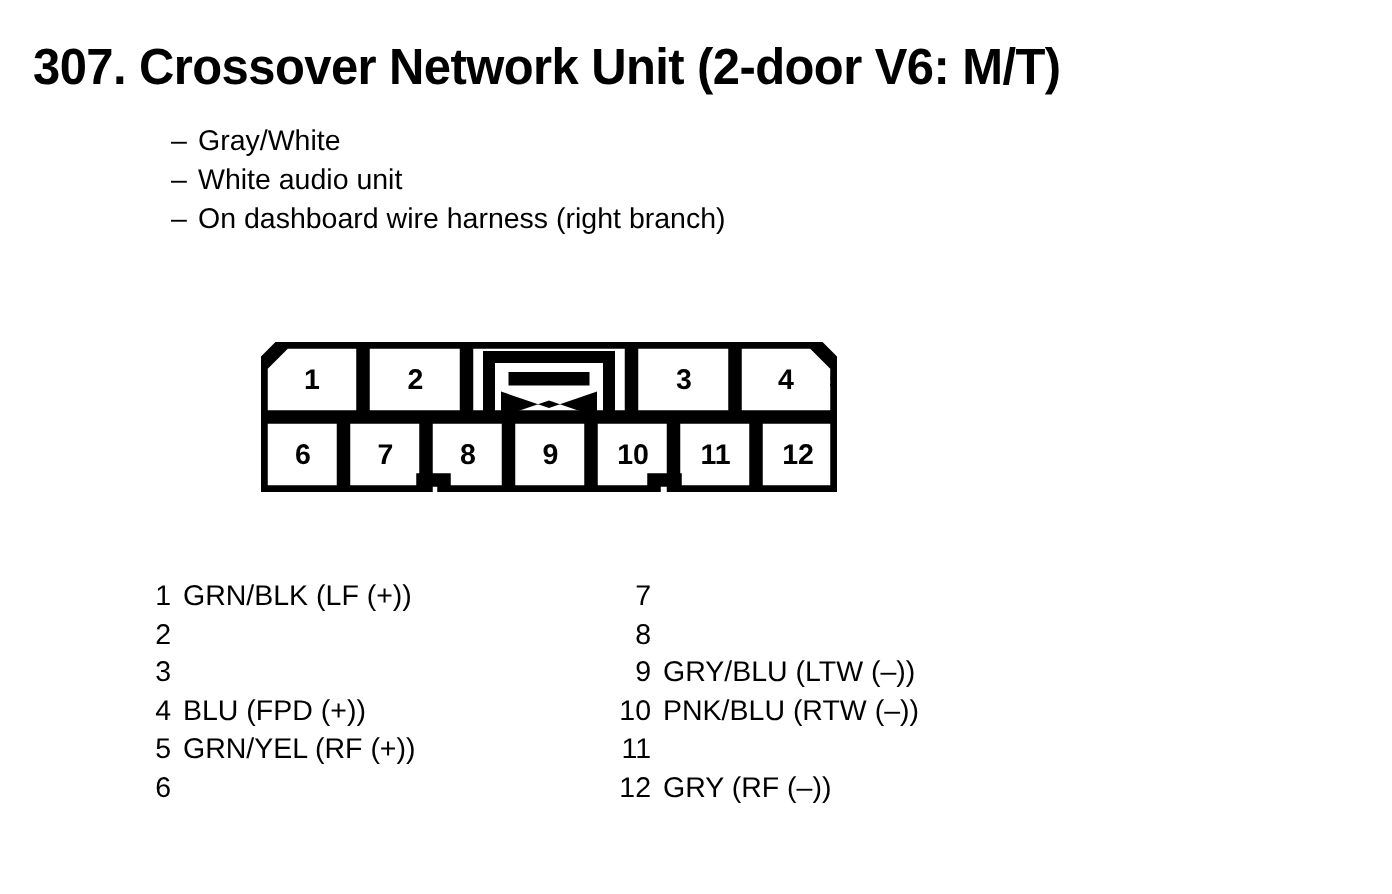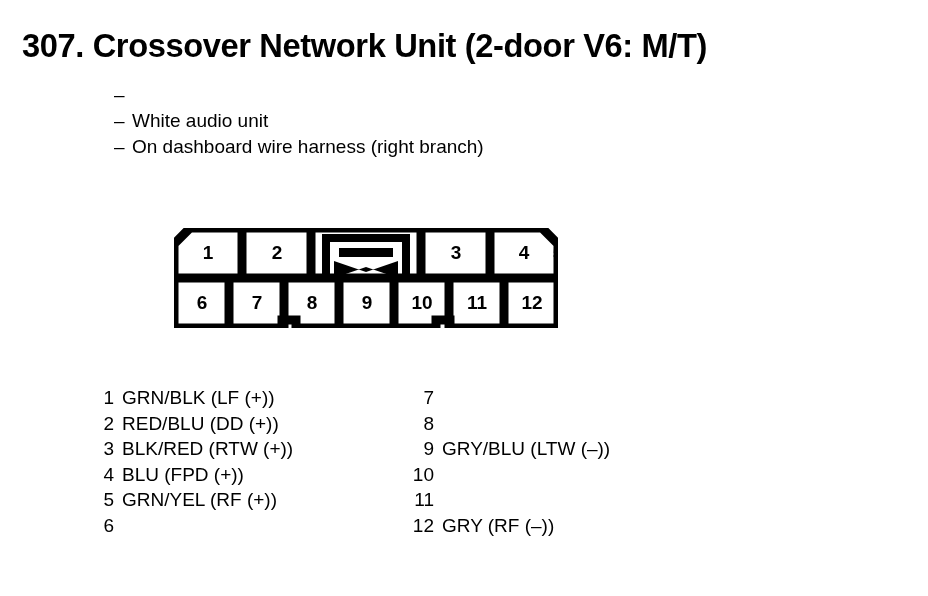--- a/index.html
+++ b/index.html
@@ -95,20 +95,21 @@
   }
 </style>
 </head>
 <body>
 
 <div id="page-title">307. Crossover Network Unit (2-door V6: M/T)</div>
 
 <div id="description-list">
   <div class="desc-row">
     <span class="dash">–</span>
+    <span>Gray/White</span>
   </div>
   <div class="desc-row">
     <span class="dash">–</span>
     <span>White audio unit</span>
   </div>
   <div class="desc-row">
     <span class="dash">–</span>
     <span>On dashboard wire harness (right branch)</span>
   </div>
 </div>
@@ -173,25 +174,23 @@
 
 <div id="pin-legend">
 
   <div class="legend-col" id="legend-col-left">
     <div class="legend-row">
       <span class="legend-num">1</span>
       <span>GRN/BLK (LF (+))</span>
     </div>
     <div class="legend-row">
       <span class="legend-num">2</span>
-      <span>RED/BLU (DD (+))</span>
     </div>
     <div class="legend-row">
       <span class="legend-num">3</span>
-      <span>BLK/RED (RTW (+))</span>
     </div>
     <div class="legend-row">
       <span class="legend-num">4</span>
       <span>BLU (FPD (+))</span>
     </div>
     <div class="legend-row">
       <span class="legend-num">5</span>
       <span>GRN/YEL (RF (+))</span>
     </div>
     <div class="legend-row">
@@ -205,20 +204,21 @@
     </div>
     <div class="legend-row">
       <span class="legend-num">8</span>
     </div>
     <div class="legend-row">
       <span class="legend-num">9</span>
       <span>GRY/BLU (LTW (–))</span>
     </div>
     <div class="legend-row">
       <span class="legend-num">10</span>
+      <span>PNK/BLU (RTW (–))</span>
     </div>
     <div class="legend-row">
       <span class="legend-num">11</span>
     </div>
     <div class="legend-row">
       <span class="legend-num">12</span>
       <span>GRY (RF (–))</span>
     </div>
   </div>
 

